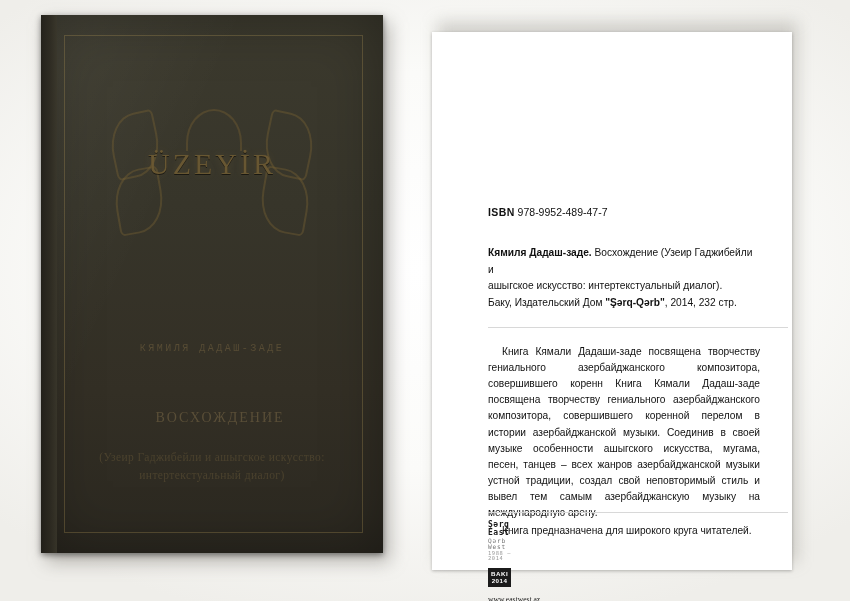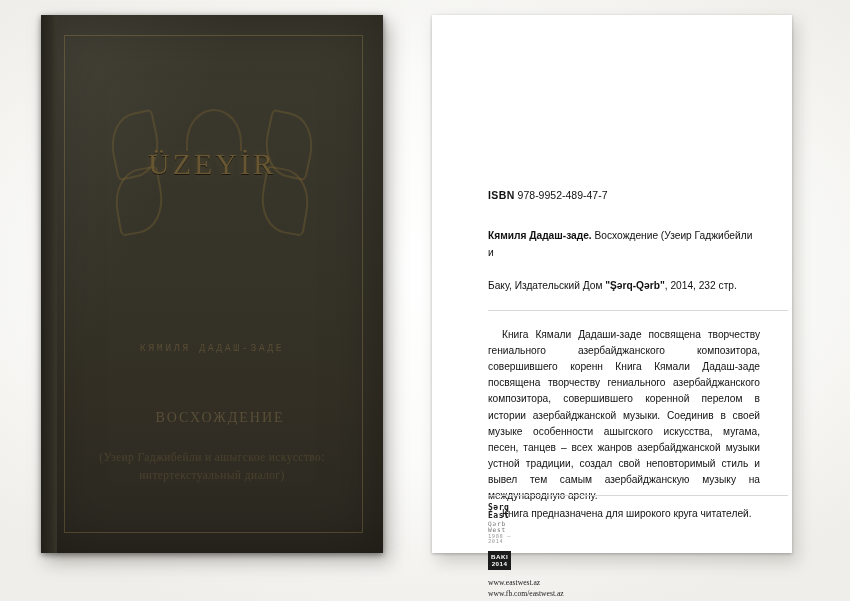--- a/index.html
+++ b/index.html
@@ -171,21 +171,21 @@
     left: 437px;
     top: 22px;
     width: 360px;
     height: 540px;
     background: rgba(120, 115, 105, 0.30);
     filter: blur(8px);
   }
   .page {
     position: absolute;
     left: 432px;
-    top: 15px;
+    top: 32px;
     width: 360px;
     height: 538px;
     background: #ffffff;
     box-shadow: 0 1px 3px rgba(0,0,0,0.25);
   }
   .page-body {
     position: absolute;
     left: 56px;
     right: 28px;
     top: 0;
@@ -334,21 +334,21 @@
   <div class="page">
     <div class="page-body">
 
       <div class="isbn-line">
         <span class="isbn-label">ISBN</span>
         <span>978-9952-489-47-7</span>
       </div>
 
       <div class="cite">
         <b>Кямиля Дадаш-заде.</b><span> Восхождение (Узеир Гаджибейли и</span><br>
-        <br>
+        <span>ашыгское искусство: интертекстуальный диалог).</span><br>
         <span>Баку, Издательский Дом </span><b>"Şərq-Qərb"</b><span>, 2014, 232 стр.</span>
       </div>
 
       <div class="rule"></div>
 
       <div class="annotation">
         <p>Книга Кямали Дадаши-заде посвящена творчеству гениального азербайджанского композитора, совершившего коренн Книга Кямали Дадаш-заде посвящена творчеству гениального азербайджанского композитора, совершившего коренной перелом в истории азербайджанской музыки. Соединив в своей музыке особенности ашыгского искусства, мугама, песен, танцев – всех жанров азербайджанской музыки устной традиции, создал свой неповторимый стиль и вывел тем самым азербайджанскую музыку на международную арену.</p>
         <p>Книга предназначена для широкого круга читателей.</p>
       </div>
 

